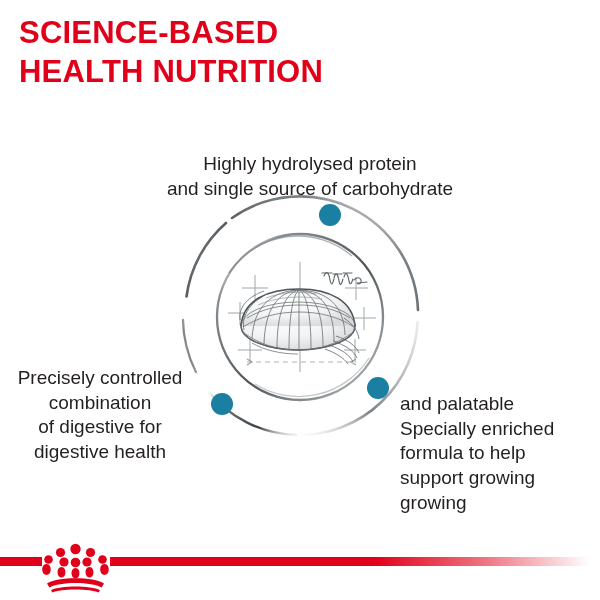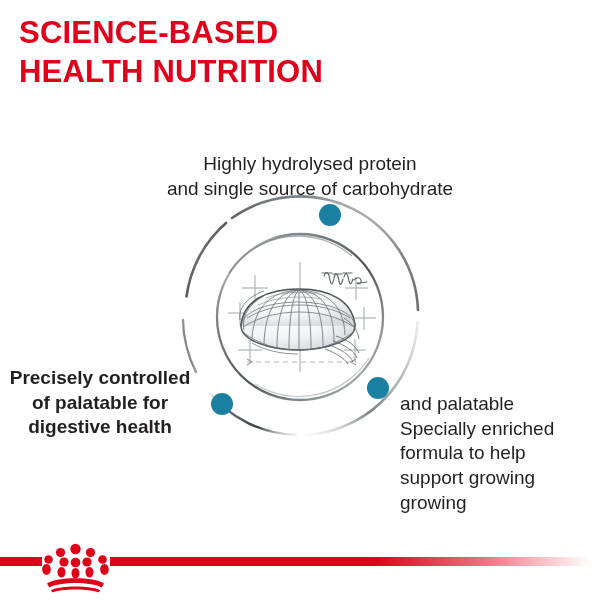--- a/index.html
+++ b/index.html
@@ -32,21 +32,21 @@
   
   .callout{
     position:absolute;
     color:#231f20;
     font-size:19px;
     line-height:1.30;
     font-weight:400;
   }
   .callout span{display:block;}
   #callout-top{ left:150px; top:152px; width:320px; text-align:center;}
-  #callout-left{ left:4px;  top:366px; width:192px; text-align:center;font-weight:bold;}
+  #callout-left{ left:4px;  top:366px; width:192px; text-align:center;}
   #callout-right{left:400px;top:392px; width:196px; text-align:left;}
 
   
   #footer{position:absolute;left:0;bottom:0;width:600px;height:72px;}
 </style>
 </head>
 <body>
 
 <div id="page">
 
@@ -204,21 +204,22 @@
     <circle cx="378" cy="388" r="11" fill="#1A7FA0"></circle>
   </svg>
 
   <div class="callout" id="callout-top">
     <span>Highly hydrolysed protein</span>
     <span>and single source of carbohydrate</span>
   </div>
 
   <div class="callout" id="callout-left">
     <span>Precisely controlled</span>
-    <span>of palatable for</span>
+    <span>combination</span>
+    <span>of digestive for</span>
     <span>digestive health</span>
   </div>
 
   <div class="callout" id="callout-right">
     <span>and palatable</span>
     <span>Specially enriched</span>
     <span>formula to help</span>
     <span>support growing</span>
     <span>growing</span>
   </div>

